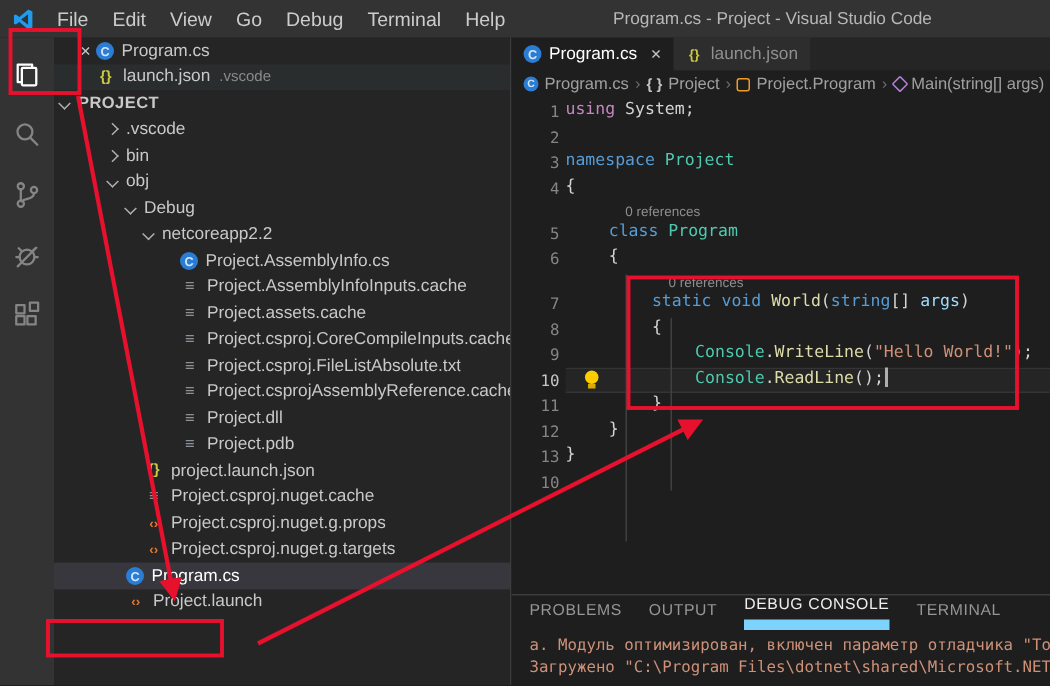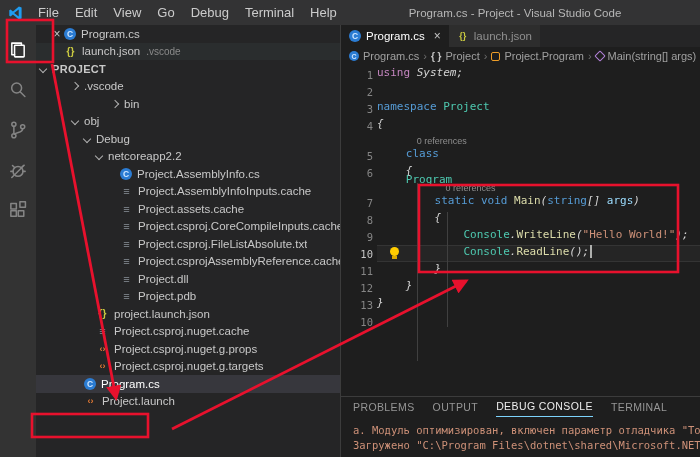--- a/index.html
+++ b/index.html
@@ -56,31 +56,31 @@
   .code{flex:1;position:relative;overflow:hidden;background:#1e1e1e;padding-top:1px;
     font-family:"DejaVu Sans Mono",monospace;font-size:11px;}
   .cline{height:17px;display:flex;align-items:center;position:relative;}
   .cline.lens{height:13px;}
   .gutter{width:32px;flex:0 0 auto;text-align:right;color:#858585;font-size:10.5px;padding-right:0;}
   .cline.current .gutter{color:#c6c6c6;}
   .cline.current .codetext{box-shadow:0 1px 0 rgba(255,255,255,.07) inset,0 -1px 0 rgba(255,255,255,.07) inset;background:rgba(255,255,255,.03);}
   .codetext{margin-left:4px;white-space:pre;flex:1;height:100%;display:flex;align-items:flex-start;}
   .lens-text{margin-left:15px;color:#8e8e8e;font-size:9px;font-family:"Liberation Sans",sans-serif;}
   .tk-kw{color:#569cd6;} .tk-kw2{color:#c586c0;} .tk-type{color:#4ec9b0;} .tk-fn{color:#dcdcaa;}
-  .tk-param{color:#9cdcfe;} .tk-str{color:#ce9178;} .tk-pl{color:#d4d4d4;font-style:italic;}
+  .tk-param{color:#9cdcfe;} .tk-str{color:#ce9178;} .tk-pl{color:#d4d4d4;}
   .cursor{display:inline-block;width:1.5px;height:13px;background:#aeafad;margin-left:1px;}
   .bulb{position:absolute;left:48px;width:11px;height:12px;cursor:pointer;}
   .bulb .glass{width:9px;height:9px;border-radius:50%;background:#ffcc00;margin:0 auto;}
   .bulb .base{width:5px;height:3px;background:#ddaa00;margin:0 auto;}
   .iguide{position:absolute;width:1px;background:#404040;}
   
   .panel{height:60px;flex:0 0 auto;border-top:1px solid #3c3c3c;background:#1e1e1e;overflow:hidden;text-align:center;}
   .panel-tabs{height:20px;display:flex;align-items:center;padding-left:12px;gap:18px;}
   .ptab{font-size:10.5px;letter-spacing:.4px;color:#969696;line-height:19px;cursor:pointer;}
-  .ptab.active{color:#eeeeee;border-bottom:1px solid #7dd3fc;}
+  .ptab.active{color:#eeeeee;border-bottom:7px solid #7dd3fc;}
   .console{padding-left:12px;font-family:"DejaVu Sans Mono",monospace;font-size:10.5px;color:#ce9178;line-height:15px;}
   .clip-line{height:6px;overflow:hidden;}
   .clip-line div{margin-top:-9px;}
   .console .cl{white-space:pre;overflow:hidden;}
   
   .annotations{position:absolute;left:0;top:0;width:700px;height:457px;pointer-events:none;z-index:50;}
 </style>
 <style>.tk-kw{color:#569cd6;}.tk-kw2{color:#c586c0;}.tk-type{color:#4ec9b0;}.tk-fn{color:#dcdcaa;}.tk-param{color:#9cdcfe;}.tk-str{color:#ce9178;}.tk-pl{color:#d4d4d4;}.console{color:#ce9178;}</style></head>
 <body>
 
@@ -163,21 +163,21 @@
             <span class="detail">.vscode</span>
           </div>
           <div class="row header" style="padding-left: 4px;">
             <span class="chev expanded"></span>
             <span class="lbl" style="font-weight: bold;">PROJECT</span>
           </div>
           <div class="row" style="padding-left: 36px;">
             <span class="chev collapsed"></span>
             <span class="lbl">.vscode</span>
           </div>
-          <div class="row" style="padding-left: 36px; margin-left: 40px;">
+          <div class="row" style="padding-left: 36px;">
             <span class="chev collapsed"></span>
             <span class="lbl">bin</span>
           </div>
           <div class="row" style="padding-left: 36px;">
             <span class="chev expanded"></span>
             <span class="lbl">obj</span>
           </div>
           <div class="row" style="padding-left: 48px;">
             <span class="chev expanded"></span>
             <span class="lbl">Debug</span>
@@ -294,33 +294,33 @@
           <div class="cline">
             <span class="gutter">4</span>
             <span class="codetext" style="padding-left: 0px;"><span class="tk-pl">{</span></span>
           </div>
           <div class="cline lens">
             <span class="gutter"></span>
             <span class="lens-text" style="padding-left: 28.8px;">0 references</span>
           </div>
           <div class="cline">
             <span class="gutter">5</span>
-            <span class="codetext" style="padding-left: 28.8px; flex-direction: column;"><span class="tk-kw">class</span><span class="tk-pl"> </span><span class="tk-type">Program</span></span>
+            <span class="codetext" style="padding-left: 28.8px;"><span class="tk-kw">class</span><span class="tk-pl"> </span><span class="tk-type">Program</span></span>
           </div>
           <div class="cline">
             <span class="gutter">6</span>
             <span class="codetext" style="padding-left: 28.8px;"><span class="tk-pl">{</span></span>
           </div>
           <div class="cline lens">
             <span class="gutter"></span>
             <span class="lens-text" style="padding-left: 57.6px;">0 references</span>
           </div>
           <div class="cline">
             <span class="gutter">7</span>
-            <span class="codetext" style="padding-left: 57.6px;"><span class="tk-kw">static</span><span class="tk-pl"> </span><span class="tk-kw">void</span><span class="tk-pl"> </span><span class="tk-fn">Main</span><span class="tk-pl">(</span><span class="tk-kw">string</span><span class="tk-pl">[] </span><span class="tk-param">args</span><span class="tk-pl">)</span></span>
+            <span class="codetext" style="padding-left: 57.6px;"><span class="tk-kw">static</span><span class="tk-pl"> </span><span class="tk-kw">void</span><span class="tk-pl"> </span><span class="tk-fn">World</span><span class="tk-pl">(</span><span class="tk-kw">string</span><span class="tk-pl">[] </span><span class="tk-param">args</span><span class="tk-pl">)</span></span>
           </div>
           <div class="cline">
             <span class="gutter">8</span>
             <span class="codetext" style="padding-left: 57.6px;"><span class="tk-pl">{</span></span>
           </div>
           <div class="cline">
             <span class="gutter">9</span>
             <span class="codetext" style="padding-left: 86.4px;"><span class="tk-type">Console</span><span class="tk-pl">.</span><span class="tk-fn">WriteLine</span><span class="tk-pl">(</span><span class="tk-str">"Hello World!"</span><span class="tk-pl">);</span></span>
           </div>
           <div class="cline current">

